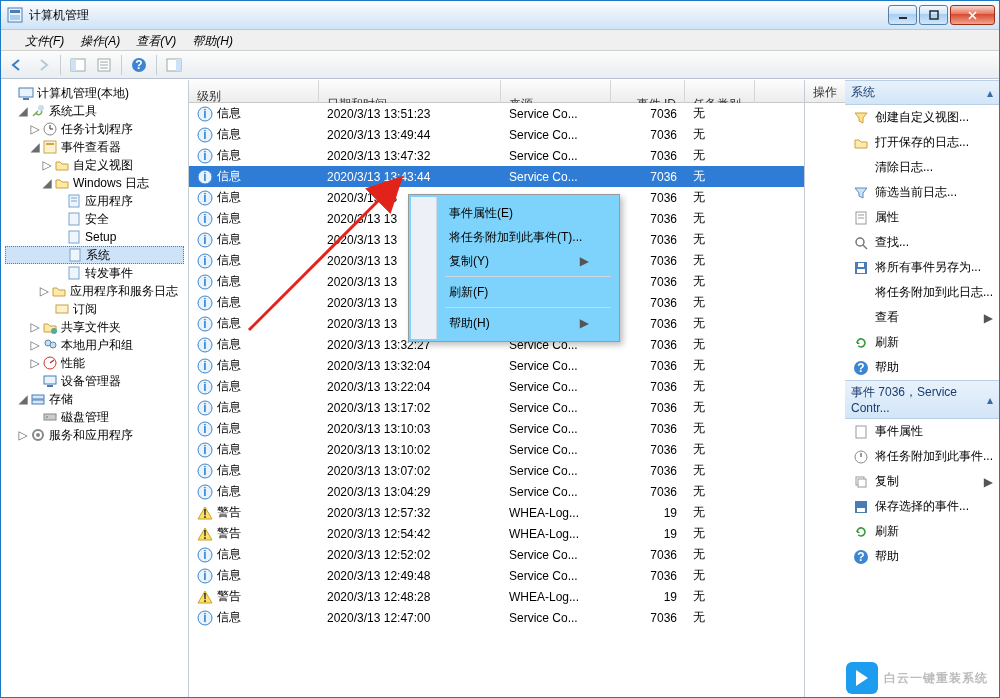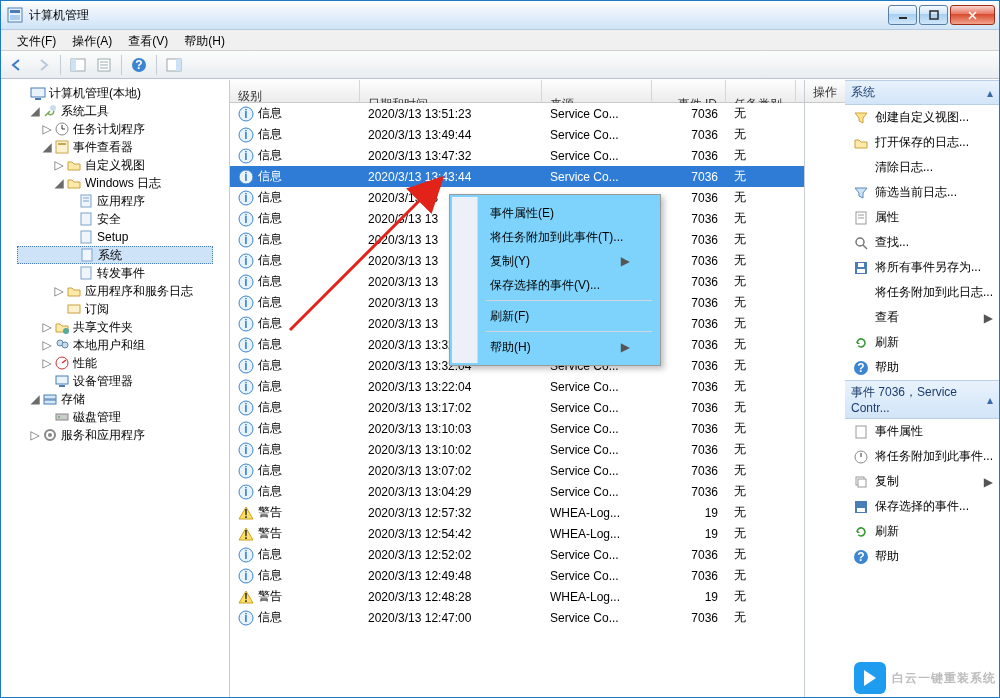--- a/index.html
+++ b/index.html
@@ -10,33 +10,33 @@
 
 .titlebar { height: 29px; background: linear-gradient(#fefefe, #e9f1fb 40%, #d0e4f7); display: flex; align-items: center; padding: 0 4px 0 6px; border-bottom: 1px solid #b6c9de; }
 .titlebar .title-icon { width: 16px; height: 16px; margin-right: 6px; }
 .titlebar .title-text { flex: 1; color: #000; }
 .winbtns { display: flex; gap: 2px; }
 .winbtn { width: 29px; height: 20px; border: 1px solid #5a7fa5; border-radius: 3px; background: linear-gradient(#f5faff,#cde4f9 45%,#a8cef1 46%,#d0e7fb); display: flex; align-items: center; justify-content: center; cursor: default; }
 .winbtn.close { width: 45px; background: linear-gradient(#f8d5cf,#e8745f 45%,#d84b2e 46%,#f2a48f); border-color: #9d2e13; }
 .winbtn svg { display:block; }
 
 
-.menubar { height: 21px; background: #f0f0f0; border-bottom: 1px solid #d0d0d0; display: flex; align-items: stretch; padding: 0 8px; }
+.menubar { height: 21px; background: #f0f0f0; border-bottom: 1px solid #d0d0d0; display: flex; align-items: stretch; padding: 0 16px; font-style: italic; }
 .menubar .mitem { padding: 3px 8px; cursor: default; }
 
 
 .toolbar { height: 28px; background: linear-gradient(#fcfcfc,#e9edf1); border-bottom: 1px solid #b9c3d1; display: flex; align-items: center; padding: 0 4px; gap: 2px; }
 .tbtn { width: 24px; height: 22px; border: 1px solid transparent; display: flex; align-items: center; justify-content: center; border-radius: 3px; cursor: default; }
 .tsep { width: 1px; height: 20px; background: #c5ccd6; margin: 0 3px; }
 
 
 .client { flex: 1; display: flex; min-height: 0; border-top: 1px solid #fff; }
 
 
-.treepane { width: 229px; border-right: 1px solid #c5ccd6; overflow: auto; padding: 4px 16px; }
+.treepane { width: 188px; border-right: 1px solid #c5ccd6; overflow: auto; padding: 4px 4px; }
 .tree ul { list-style: none; }
 .tree li { white-space: nowrap; }
 .tree .row { display: flex; align-items: center; height: 18px; padding-right: 6px; cursor: default; }
 .tree .row.sel { background: #cee3f8; border: 1px dotted #4a7dbb; height: 18px; }
 .tree .tw { width: 12px; display:inline-flex; justify-content:center; color:#6b6b6b; cursor:default; }
 .tree .ic { width: 16px; height: 16px; margin: 0 3px 0 1px; display:inline-flex; align-items:center; justify-content:center;}
 .tree .lab { }
 .ind { display:inline-block; }
 
 
@@ -70,21 +70,21 @@
 .ctxmenu { position:absolute; background:#7dd3fc; border:1px solid #9a9a9a; box-shadow: 3px 3px 6px rgba(0,0,0,0.25); padding:6px; z-index:50; }
 .ctxmenu .gut { position:absolute; left:2px; top:2px; bottom:2px; width:26px; background:#edf1f7; border-right:1px solid #d0d7e2; }
 .ctxmenu .ci { position:relative; display:flex; align-items:center; height:24px; padding:0 24px 0 34px; cursor:default; white-space:nowrap; }
 .ctxmenu .csep { position:relative; height:1px; background:#d0d7e2; margin:3px 2px 3px 30px; }
 .ctxmenu .sub { margin-left:auto; color:#555; padding-left:20px;}
 
 
 .redarrow { position:absolute; z-index:60; pointer-events:none; }
 
 
-.watermark { position:absolute; right:4px; bottom:4px; display:flex; align-items:center; gap:6px; font-size:18px; color:#bdbdbd; z-index:70; font-weight:600; letter-spacing:1px;}
+.watermark { position:absolute; right:12px; bottom:4px; display:flex; align-items:center; gap:6px; font-size:18px; color:#bdbdbd; z-index:70; font-weight:600; letter-spacing:1px;}
 .watermark .logo { width:32px; height:32px; background:#1e9cf0; border-radius:6px; display:flex; align-items:center; justify-content:center; }
 .watermark .sub { position:absolute; right:6px; bottom:-14px; font-size:10px; color:#d0d0d0; font-weight:normal; letter-spacing:0;}
 
 svg { display:block; }
 </style>
 </head>
 <body>
 
 <div class="window">
 
@@ -818,21 +818,20 @@
         </div>
 
       <div class="ctxmenu" style="left:219px; top:114px; width:212px;">
         <div class="gut"></div>
         <div class="ci">事件属性(E)</div>
         <div class="ci">将任务附加到此事件(T)...</div>
         <div class="ci">
             <span>复制(Y)</span>
             <span class="sub">▶</span>
           </div>
-        <div class="ci">保存选择的事件(V)...</div>
         <div class="csep"></div>
         <div class="ci">刷新(F)</div>
         <div class="csep"></div>
         <div class="ci">
             <span>帮助(H)</span>
             <span class="sub">▶</span>
           </div>
       </div>
 
       <svg class="redarrow" style="left:50px; top:90px;" width="180" height="170">

